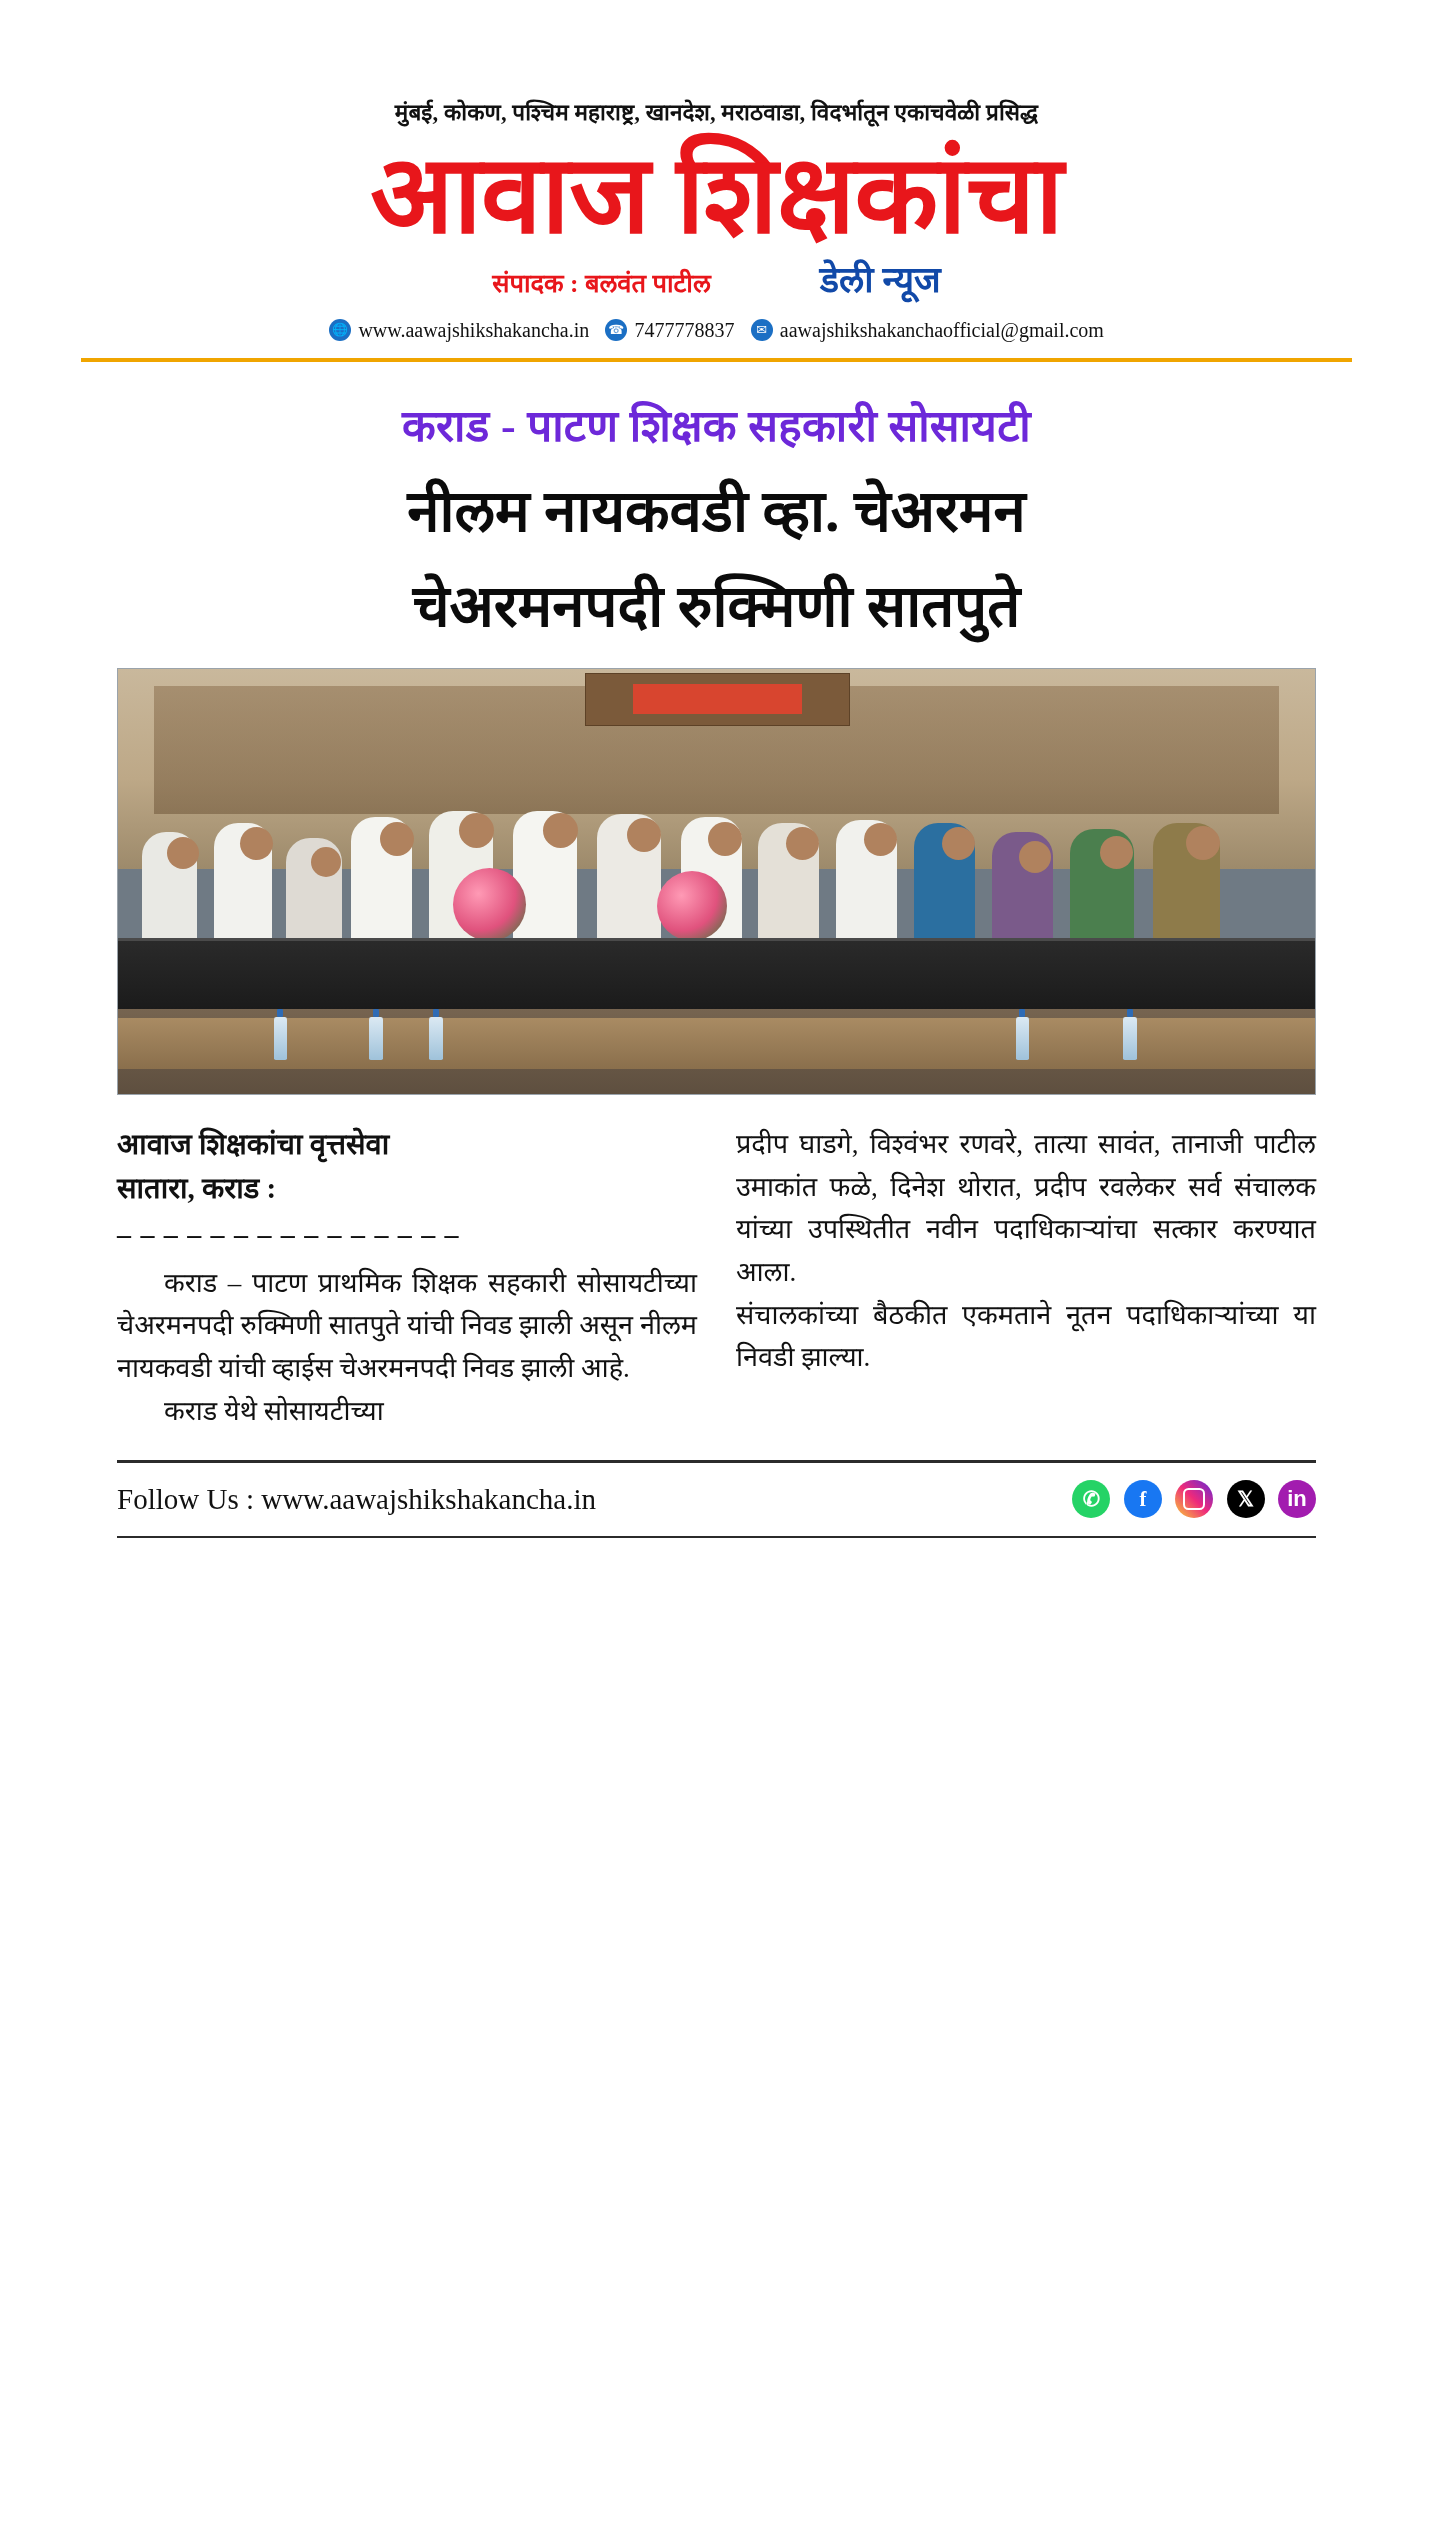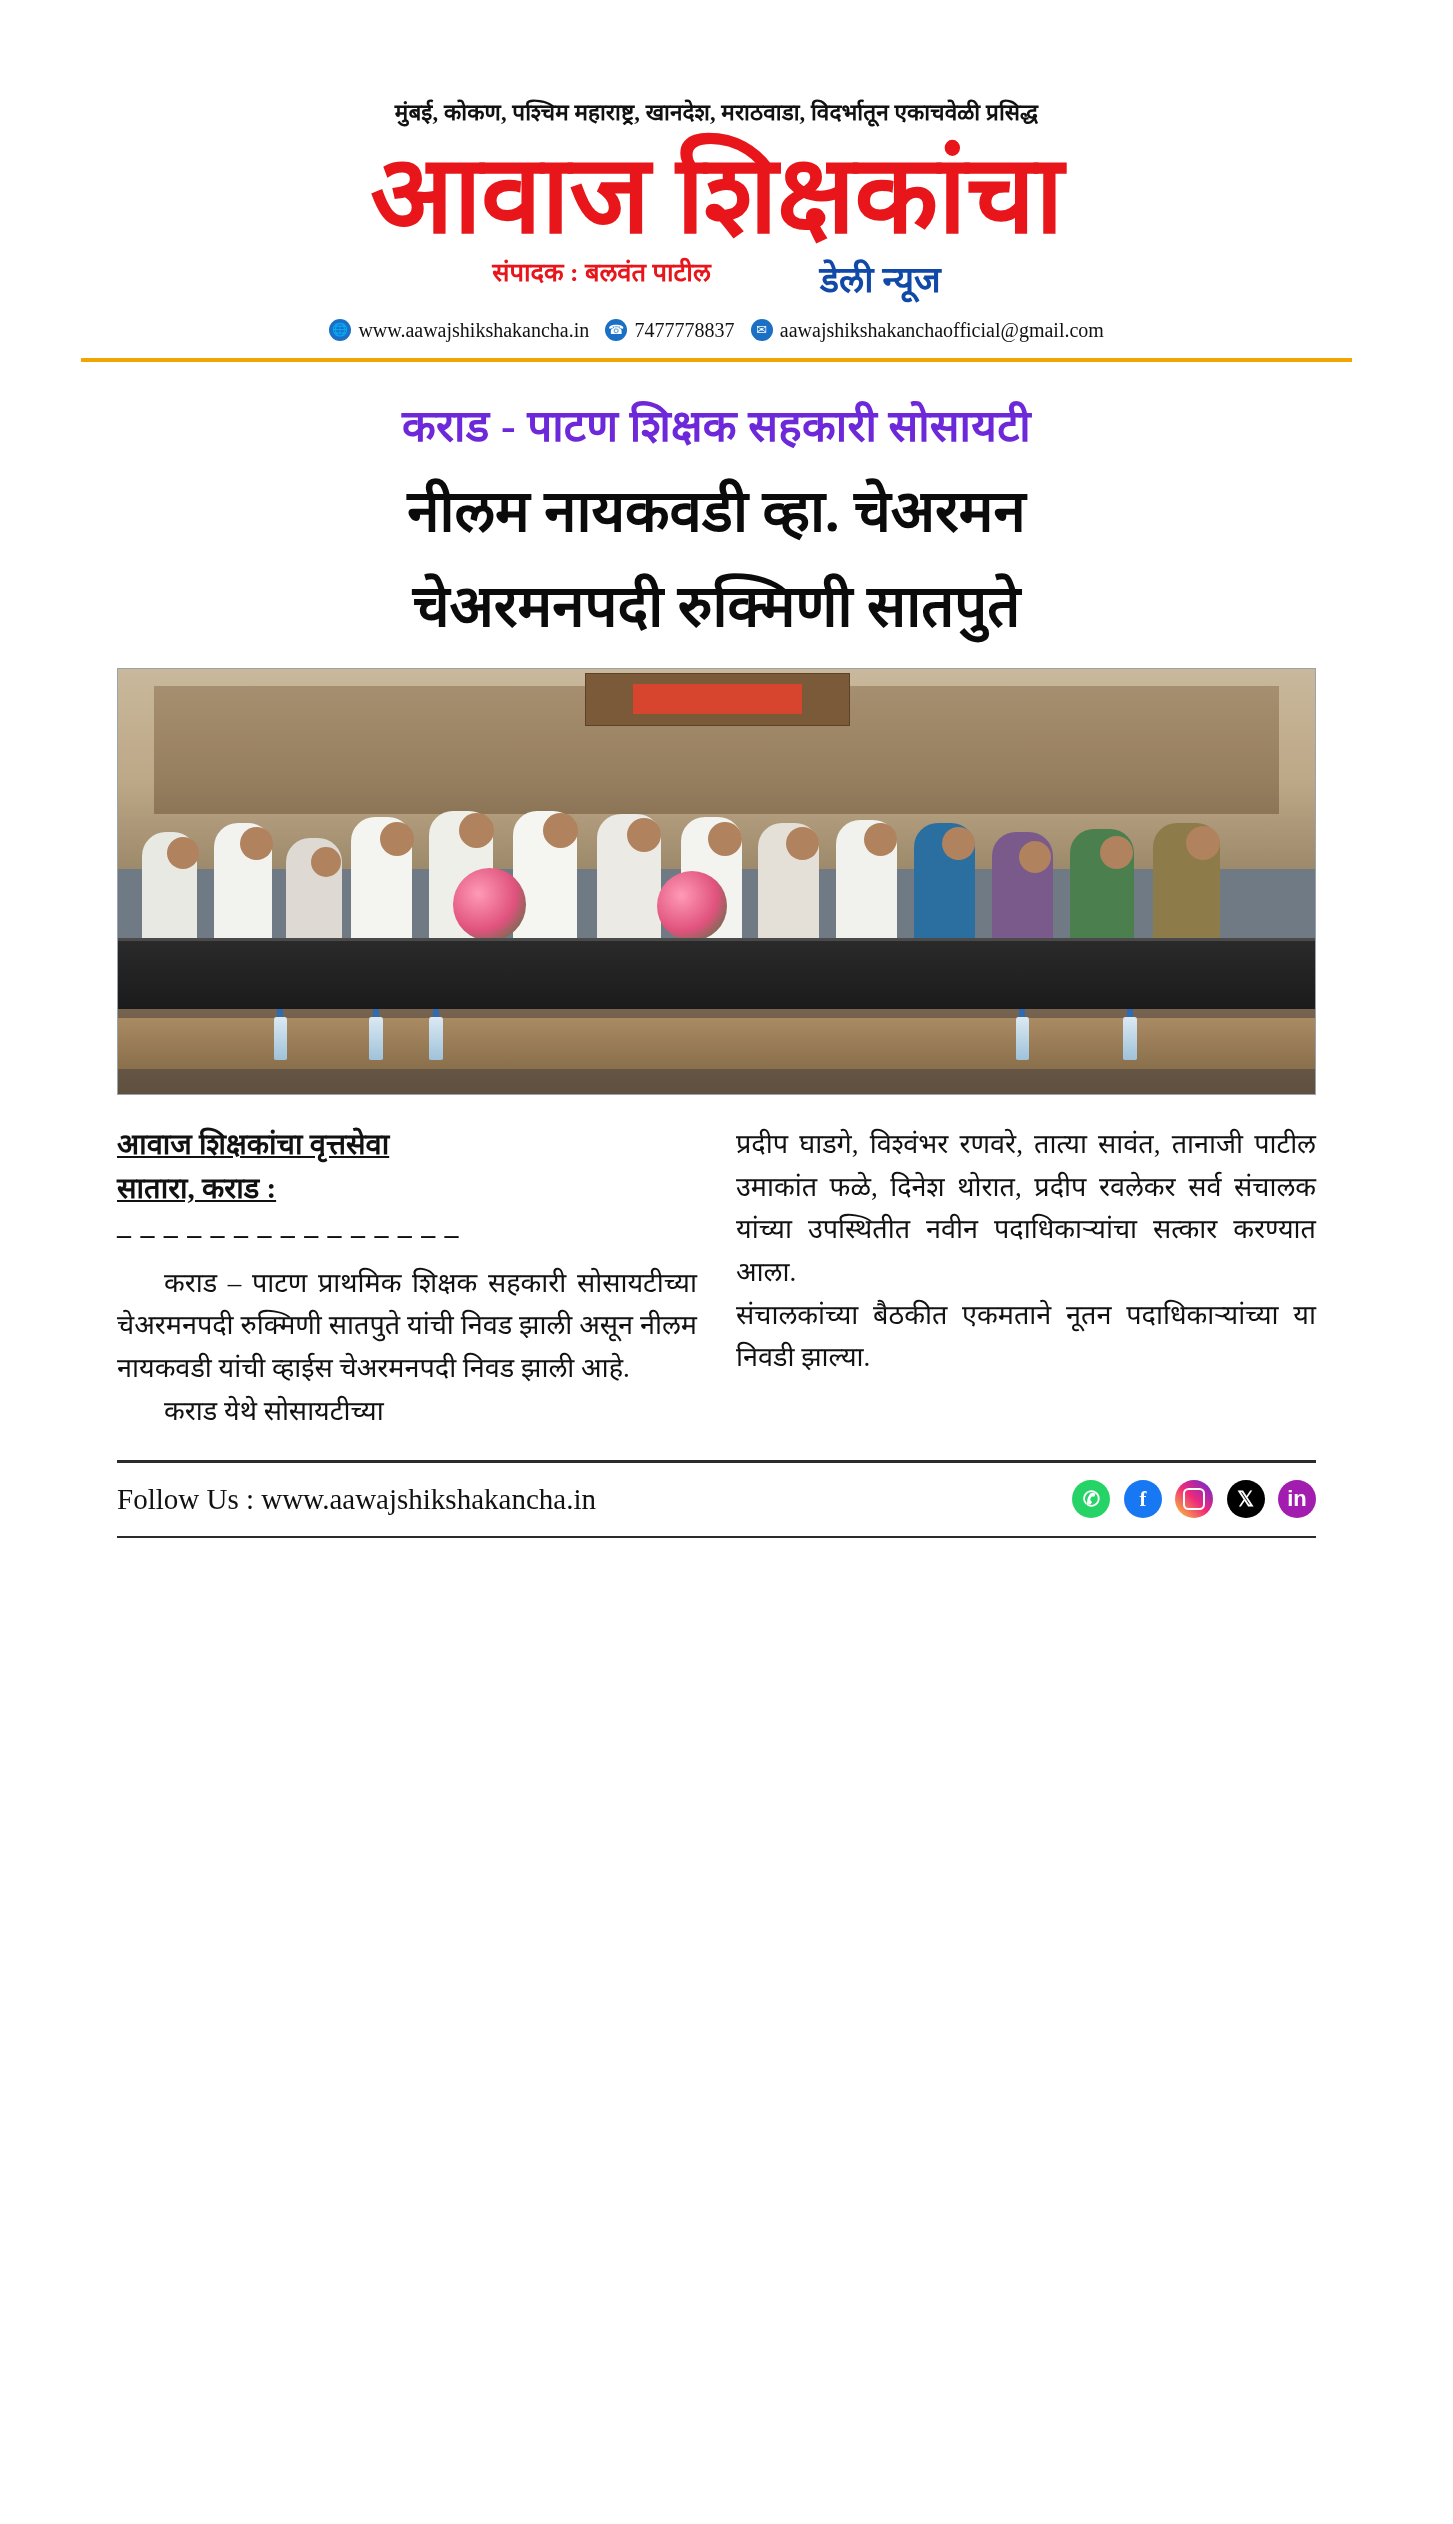--- a/index.html
+++ b/index.html
@@ -44,21 +44,21 @@
     font-family: "Liberation Serif", serif;
     font-weight: 700;
     font-size: 109px;
     line-height: 1.02;
     color: #e8161b;
     margin-top: 13.4px;
     letter-spacing: -0.6px;
   }
   .title-row {
     display: flex;
-    align-items: flex-start;
+    align-items: flex-end;
     justify-content: center;
     gap: 36px;
     margin-top: 2.4px;
   }
   .editor {
     font-family: "Liberation Serif", serif;
     font-size: 25.5px;
     font-weight: 700;
     color: #e8161b;
     padding-bottom: 3.6px;
@@ -209,21 +209,20 @@
     line-height: 1.58;
     color: #111111;
     text-align: justify;
     text-justify: inter-word;
   }
   .byline {
     font-weight: 700;
     font-size: 29px;
     line-height: 1.5;
     text-align: left;
-    text-decoration: underline;
   }
   .dashes {
     font-weight: 700;
     font-size: 28px;
     letter-spacing: 1.2px;
     margin: 2.4px 0 4.9px 0;
     text-align: left;
   }
   .para { text-indent: 47px; }
 

